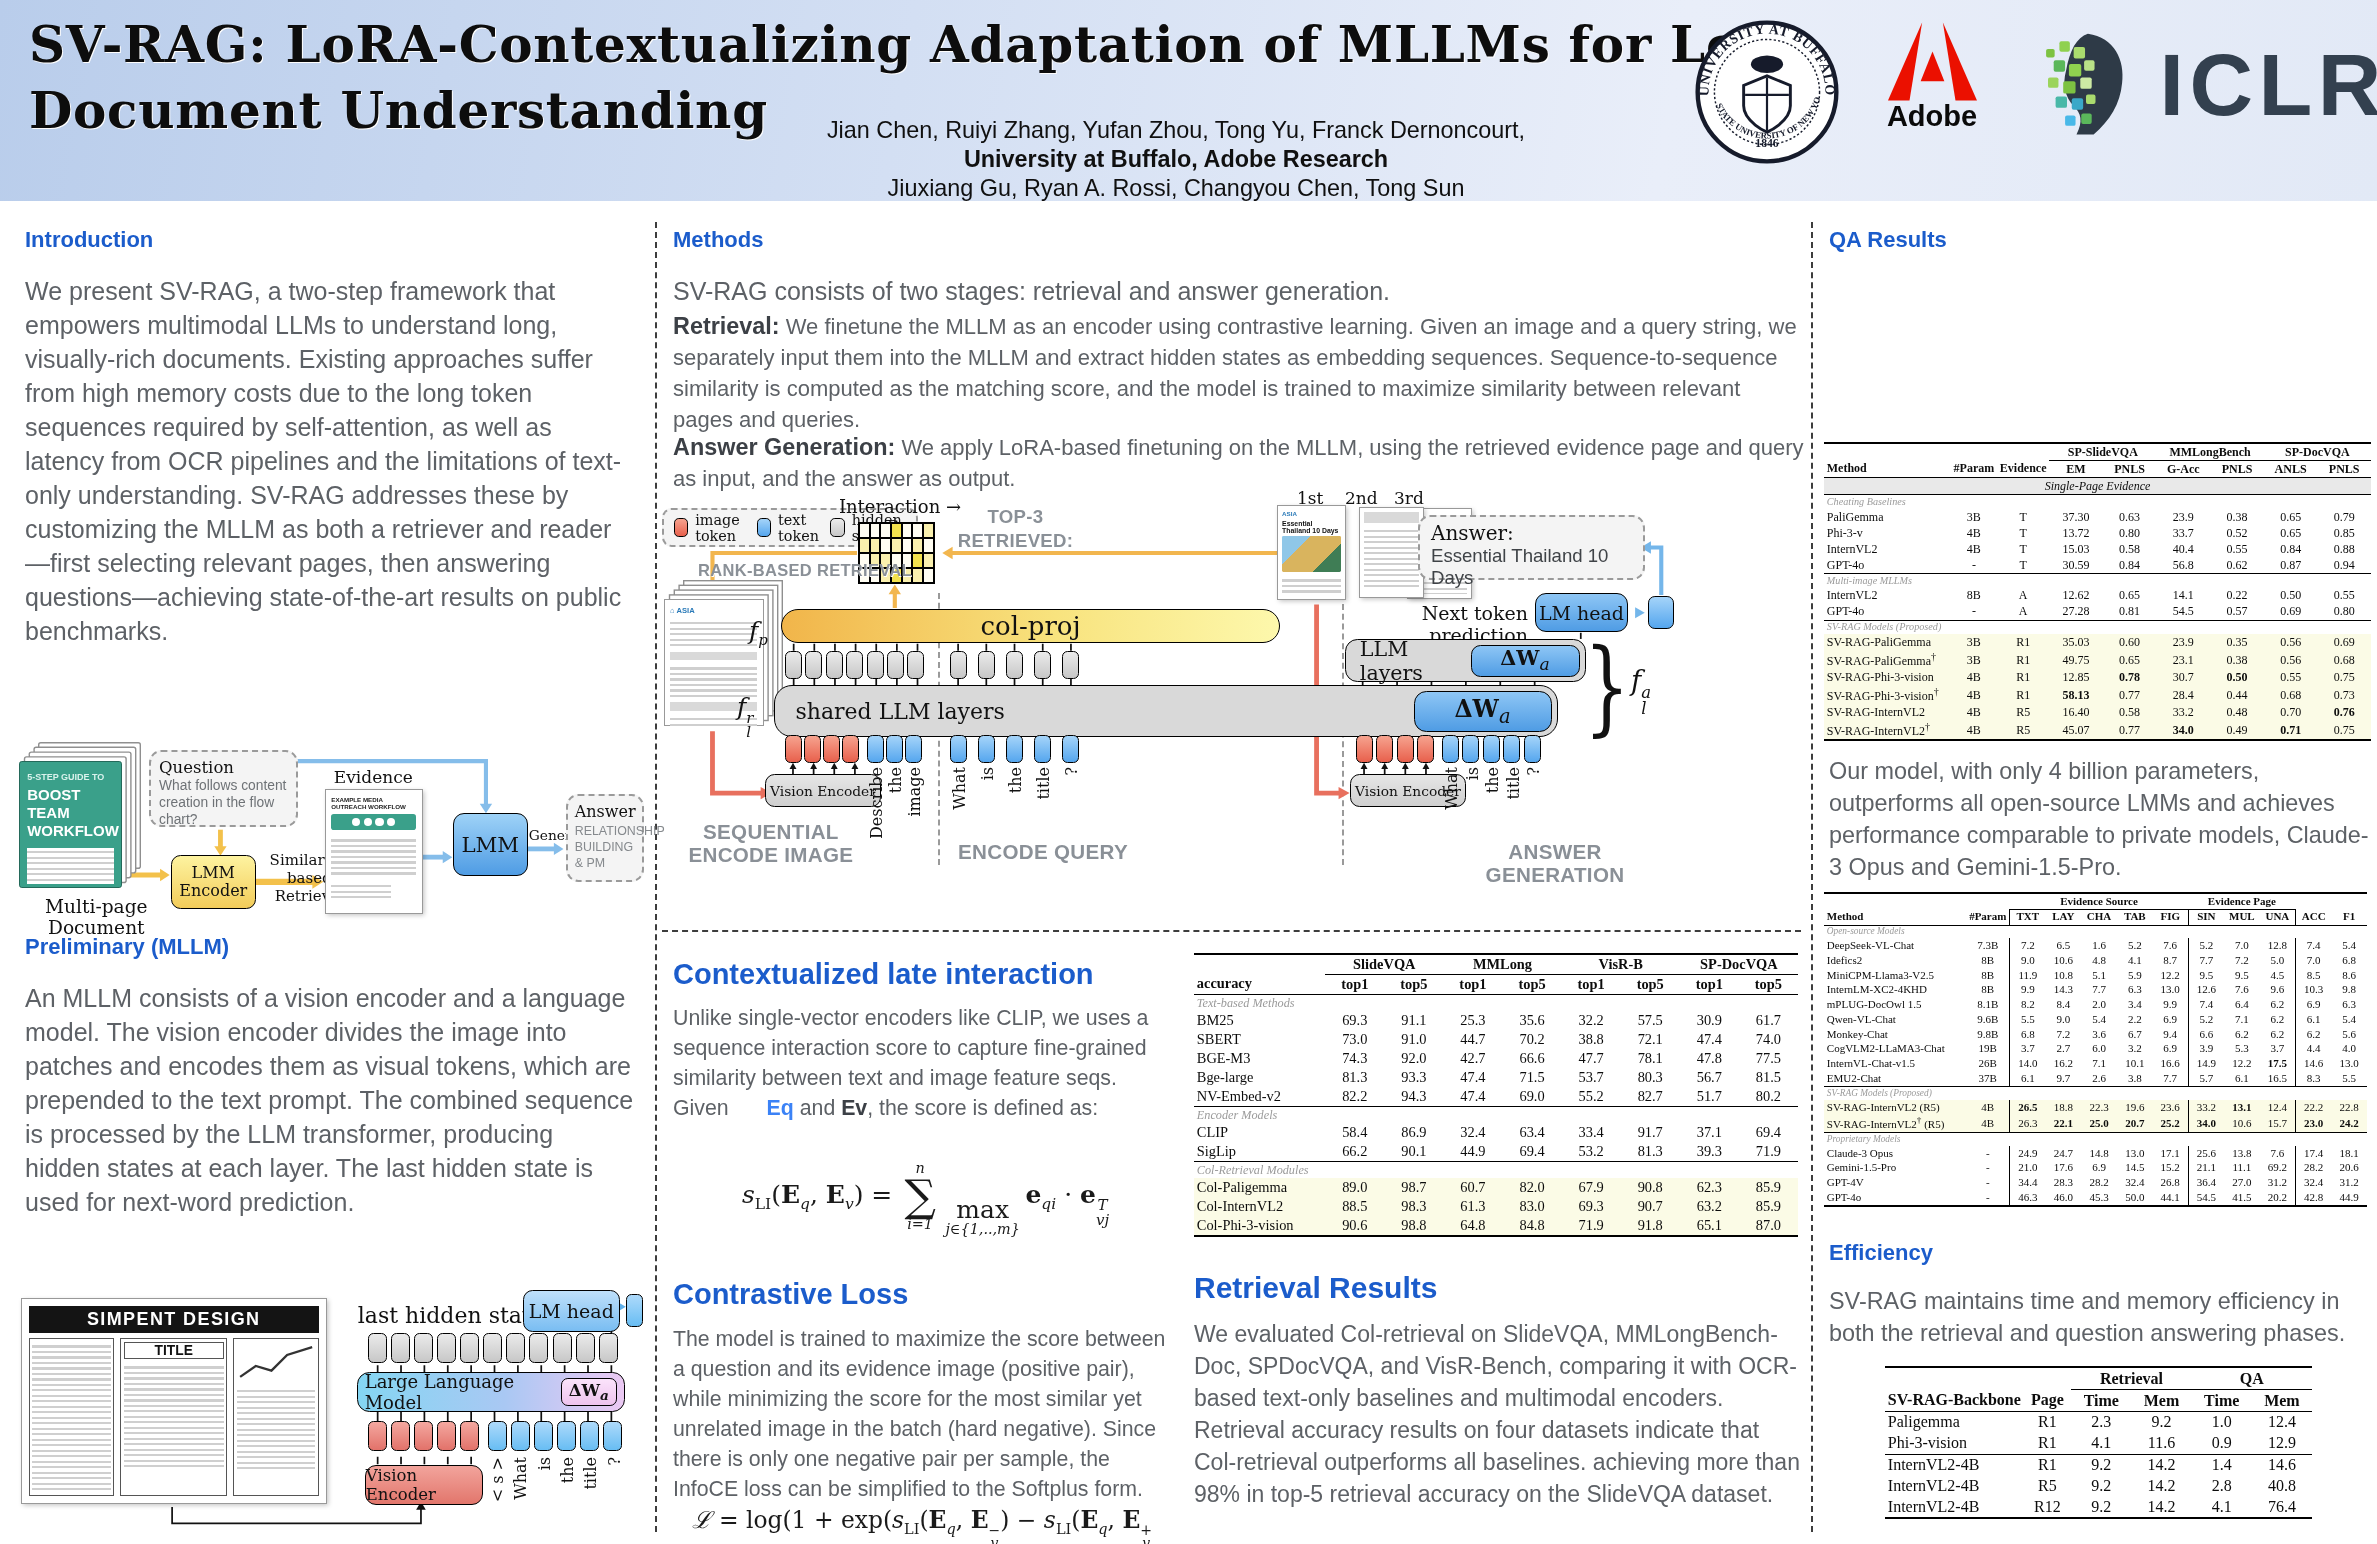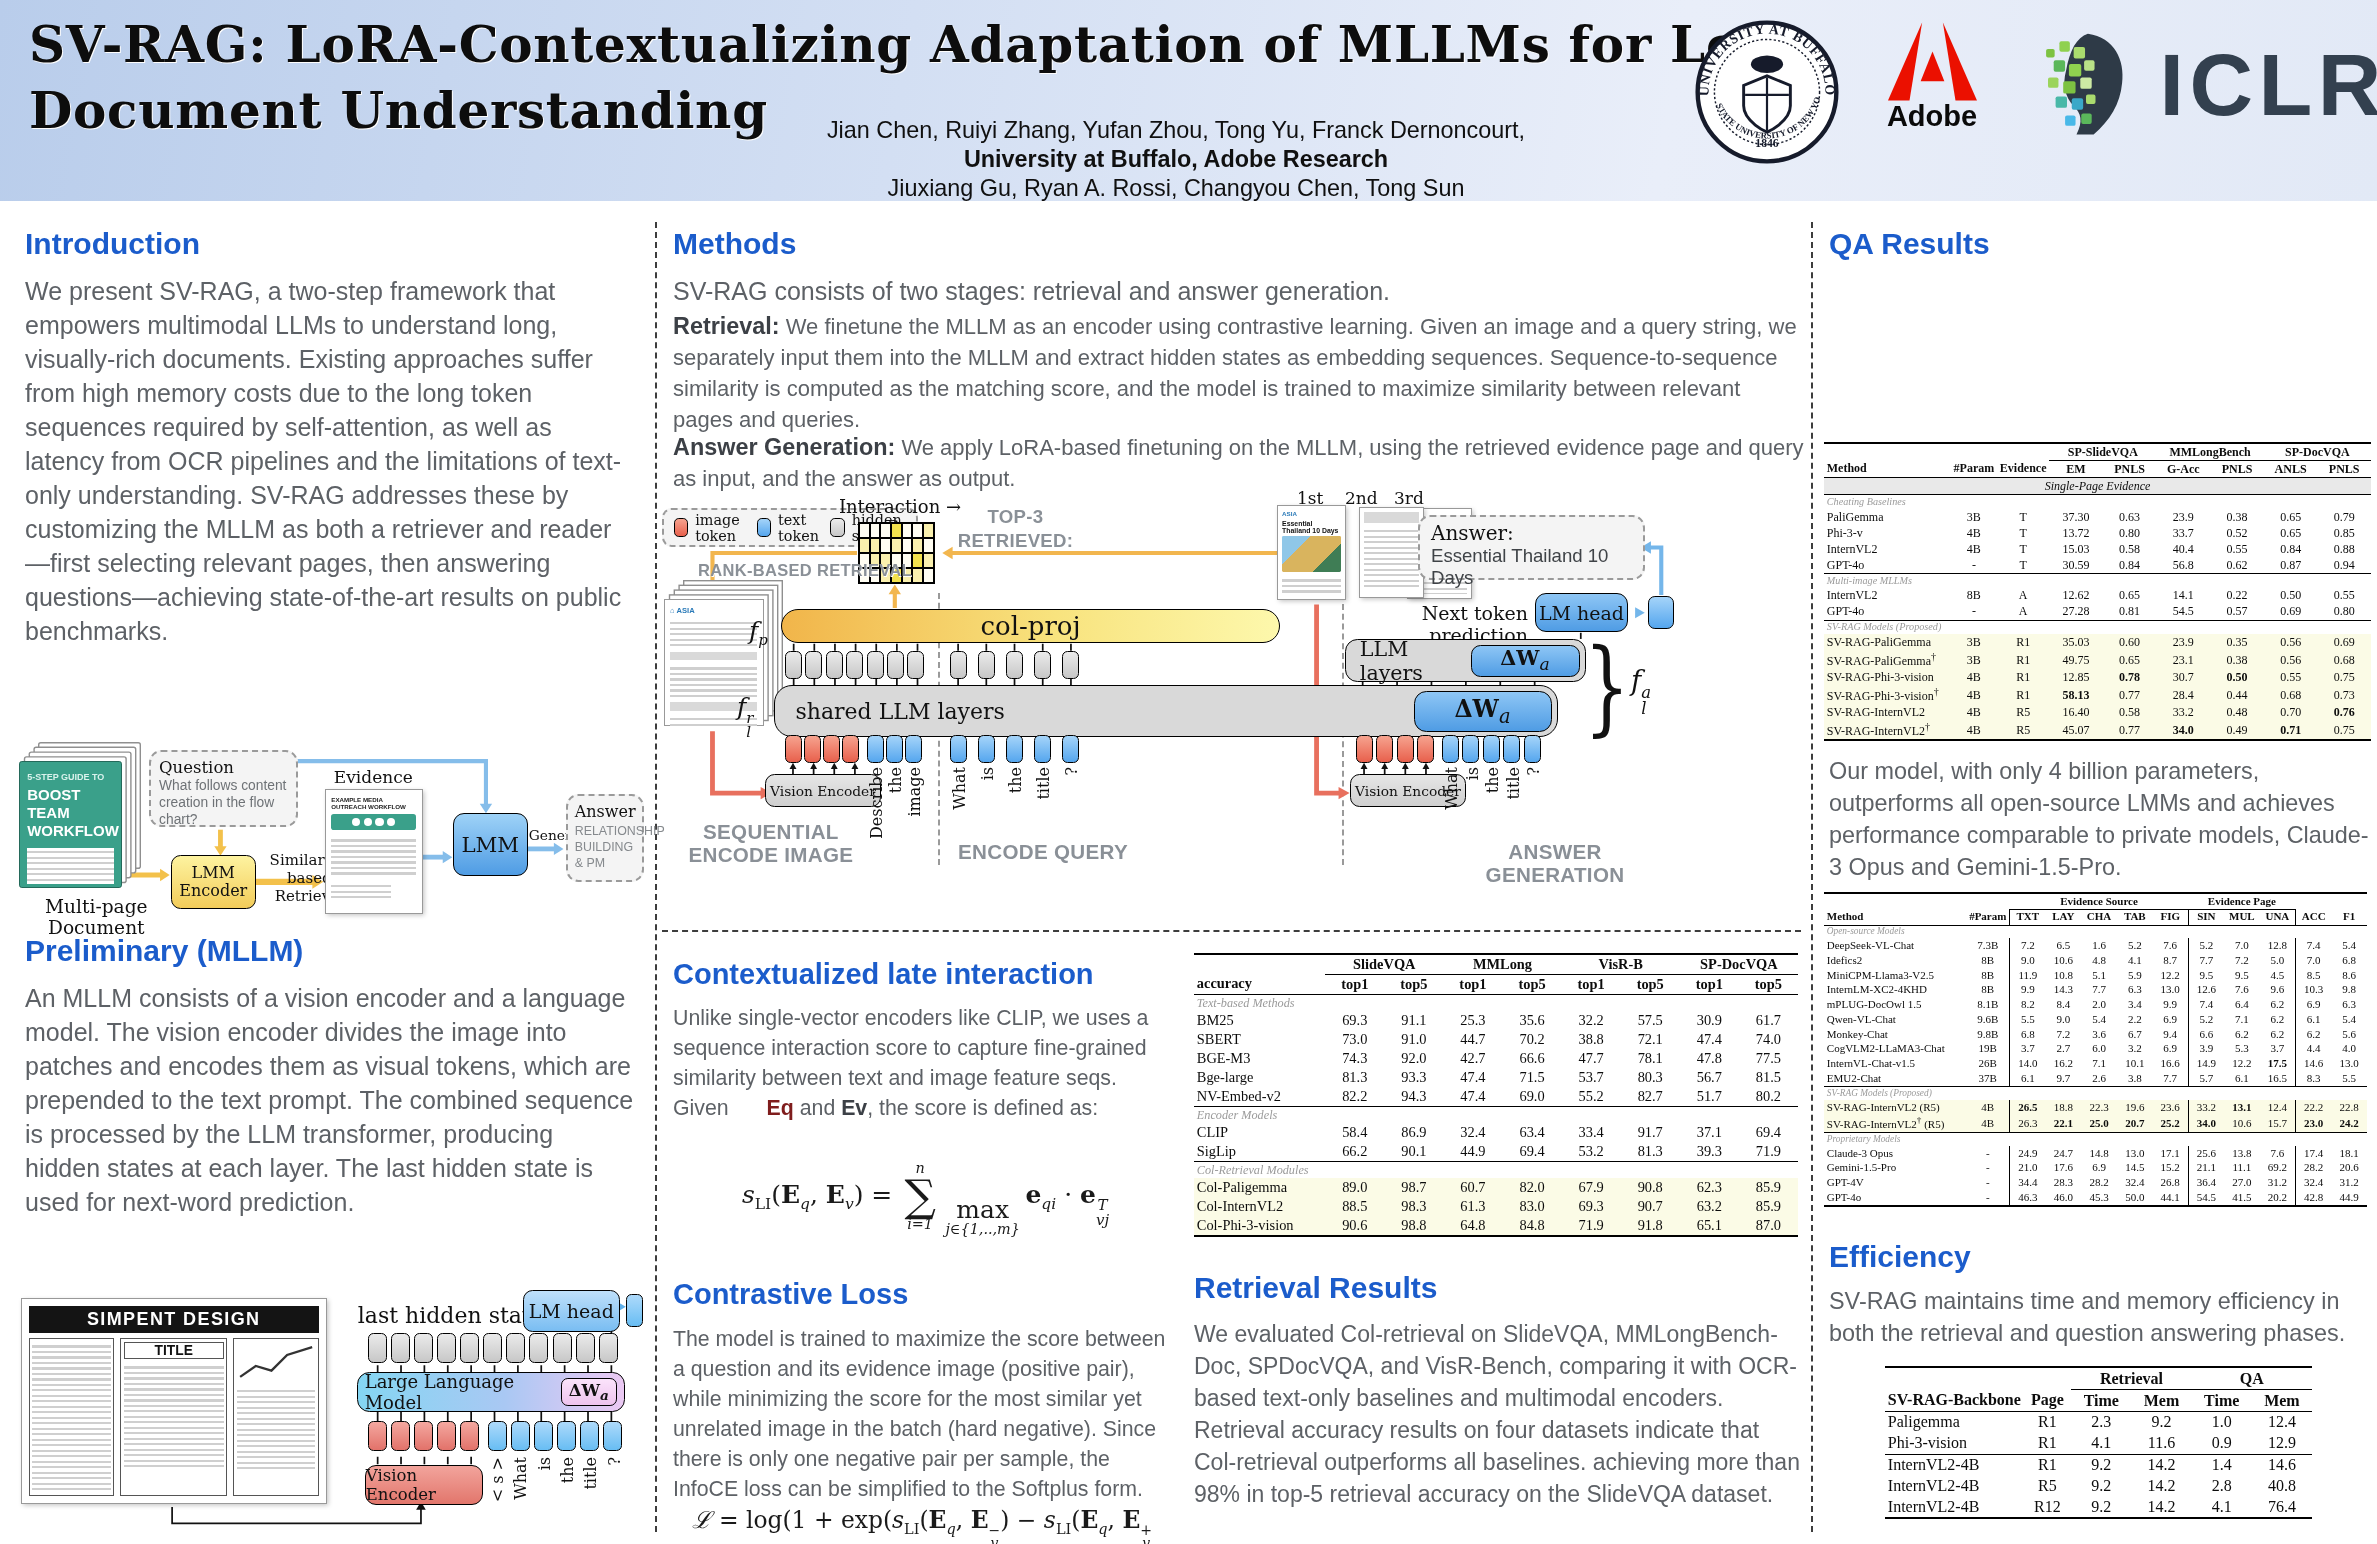--- a/index.html
+++ b/index.html
@@ -6,21 +6,21 @@
   #poster{position:relative;width:2377px;height:1544px;background:#fff;overflow:hidden;
           font-family:"Liberation Sans",sans-serif;color:#111;}
   .abs{position:absolute;}
   
   #hdr{position:absolute;left:0;top:0;width:2377px;height:201px;
        background:linear-gradient(100deg,#b9cdeb 0%,#d3dff3 38%,#e9eef9 70%,#e2e9f6 100%);}
   .title{font-family:"DejaVu Serif",serif;font-weight:700;font-size:50px;letter-spacing:0.7px;color:#0d0d0d;
          text-shadow:1px 1px 0 #fdfdfd;}
   .authors{font-size:23.4px;line-height:29px;font-weight:500;color:#101010;text-align:center;}
   
-  .h1{font-weight:700;font-size:30px;color:#1b5ccb;}
+  .h1{font-weight:700;font-size:22px;color:#1b5ccb;}
   .p{font-size:25px;line-height:34px;color:#5d6166;}
   .p2{font-size:22px;line-height:31px;color:#5d6166;}
   .p3{font-size:21.3px;line-height:30px;color:#5d6166;}
   .lead{color:#3c4046;font-weight:700;}
   .vdash{position:absolute;border-left:2.1px dashed #3d3d3d;width:0;}
   .hdash{position:absolute;border-top:2.1px dashed #3d3d3d;height:0;}
   
   .tok{display:inline-block;border:1.7px solid #000;border-radius:5.5px;box-sizing:border-box;flex:none;}
   .tok.red{background:linear-gradient(180deg,#f6a38f,#e8604c);}
   .tok.blue{background:linear-gradient(180deg,#a5d4f9,#55a6ee);}
@@ -526,21 +526,21 @@
         <span class="vword" style="width: 20.6px;">What</span>
         <span class="vword" style="width: 20.6px;">is</span>
         <span class="vword" style="width: 20.6px;">the</span>
         <span class="vword" style="width: 20.6px;">title</span>
         <span class="vword" style="width: 20.6px;">?</span>
       </div>
     <div class="abs glabel" style="left:784px;top:358px;width:234px;text-align:center;">ANSWER GENERATION</div>
   </div>
 
   <div class="abs h1" style="left:673px;top:958px;font-size:29px;">Contextualized late interaction</div>
-  <div class="abs p3" style="left:673px;top:1003px;width:499px;"><span>Unlike single-vector encoders like CLIP, we uses a sequence interaction score to capture fine-grained similarity between text and image feature seqs. Given </span><b style="color:#7f1d1d;padding-left:32px;">Eq</b><span> and </span><b style="color:#3c4046;">Ev</b><span>, the score is defined as:</span></div>
+  <div class="abs p3" style="left:673px;top:1003px;width:499px;"><span>Unlike single-vector encoders like CLIP, we uses a sequence interaction score to capture fine-grained similarity between text and image feature seqs. Given </span><b style="color:#3b82f6;padding-left:32px;">Eq</b><span> and </span><b style="color:#3c4046;">Ev</b><span>, the score is defined as:</span></div>
   <div class="abs math" style="left:702px;top:1161px;width:447px;text-align:center;">
     <i>s</i><sub style="font-size:.62em;">LI</sub><span>(</span><b>E</b><sub style="font-style:italic;font-size:.62em;">q</sub><span>, </span><b>E</b><sub style="font-style:italic;font-size:.62em;">v</sub><span>) = </span><span class="sumstack">
         <span class="slim">n</span>
         <span class="sigma">∑</span>
         <span class="slim">i=1</span>
       </span><span class="maxstack">
         <span>max</span>
         <span class="msub">j∈{1,..,m}</span>
       </span><b>e</b><sub style="font-style:italic;font-size:.62em;margin-top:31px;">qi</sub><span> · </span><b>e</b><span class="ss">
         <span>T</span>

